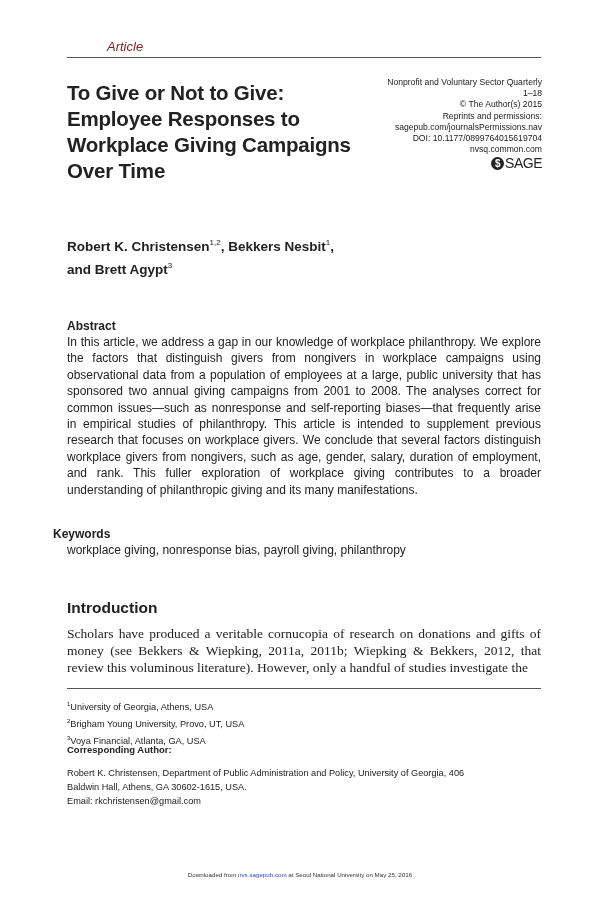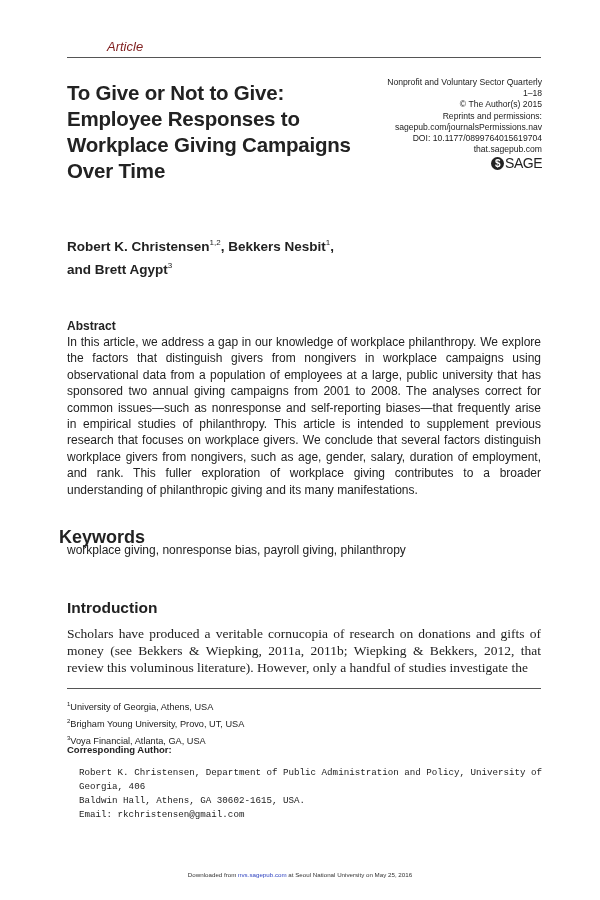--- a/index.html
+++ b/index.html
@@ -8,48 +8,48 @@
     .article-label { position: absolute; left: 67px; top: 39px; font-size: 13px; font-style: italic; color: #7f1d1d; margin-left: 40px; }
     .top-rule { position: absolute; left: 67px; top: 57px; width: 474px; height: 1px; background: #555; }
     .journal-info { position: absolute; right: 58px; top: 70px; text-align: right; font-size: 8.6px; line-height: 11.2px; color: #222; margin-top: 7px; }
     .sage-logo { margin-top: 2px; font-size: 14px; font-weight: normal; letter-spacing: -0.5px; color: #222; display: inline-flex; align-items: center; gap: 1px; }
     .sage-s { display: inline-flex; width: 13px; height: 13px; border-radius: 50%; background: #222; color: #fff; font-size: 10px; font-weight: bold; align-items: center; justify-content: center; }
     .title { position: absolute; left: 67px; top: 80px; width: 320px; font-size: 20.5px; font-weight: bold; line-height: 26px; color: #222; letter-spacing: -0.2px; }
     .authors { position: absolute; left: 67px; top: 233px; width: 400px; font-size: 13.5px; font-weight: bold; line-height: 19px; color: #222; }
     .authors sup { font-size: 8px; font-weight: normal; }
     .abstract-heading { position: absolute; left: 67px; top: 319px; font-size: 12px; font-weight: bold; color: #222; }
     .abstract-body { position: absolute; left: 67px; top: 334px; width: 474px; font-size: 12px; line-height: 16.4px; text-align: justify; color: #222; }
-    .keywords-heading { position: absolute; left: 59px; top: 527px; font-size: 18px; font-weight: bold; color: #222; }
+    .keywords-heading { position: absolute; left: 53px; top: 527px; font-size: 12px; font-weight: bold; color: #222; }
     .keywords-body { position: absolute; left: 67px; top: 543px; font-size: 12px; color: #222; }
     .intro-heading { position: absolute; left: 67px; top: 599px; font-size: 15.5px; font-weight: bold; color: #222; }
     .intro-body { position: absolute; left: 67px; top: 625px; width: 474px; font-family: "Liberation Serif", serif; font-size: 13.5px; line-height: 17.2px; text-align: justify; color: #222; }
     .foot-rule { position: absolute; left: 67px; top: 688px; width: 474px; height: 1px; background: #555; }
     .affiliations { position: absolute; left: 67px; top: 697px; font-size: 9.2px; line-height: 14px; color: #222; }
     .affiliations sup { font-size: 6px; }
     .corr-heading { position: absolute; left: 67px; top: 744px; font-size: 9.5px; font-weight: bold; color: #222; }
-    .corr-body { position: absolute; left: 79px; top: 766px; width: 480px; font-size: 9.2px; line-height: 14px; color: #222; font-family: Liberation Mono, monospace; }
+    .corr-body { position: absolute; left: 67px; top: 766px; width: 480px; font-size: 9.2px; line-height: 14px; color: #222; }
     .download-note { position: absolute; left: 0; width: 600px; top: 871px; text-align: center; font-size: 6.2px; color: #333; }
     .download-note a { color: #2b3fbf; text-decoration: none; }
   </style>
 </head>
 <body>
 
 <div class="page">
 
   <div class="article-label">Article</div>
   <div class="top-rule"></div>
 
   <div class="journal-info">
     <div>Nonprofit and Voluntary Sector Quarterly</div>
     <div>1–18</div>
     <div>© The Author(s) 2015</div>
     <div>Reprints and permissions:</div>
     <div>sagepub.com/journalsPermissions.nav</div>
     <div>DOI: 10.1177/0899764015619704</div>
-    <div>that.sagepub.com</div>
+    <div>nvsq.common.com</div>
     <div class="sage-logo">
       <span class="sage-s">$</span>
       <span>SAGE</span>
     </div>
   </div>
 
   <div class="title">
     <div>To Give or Not to Give:</div>
     <div>Employee Responses to</div>
     <div>Workplace Giving Campaigns</div>

